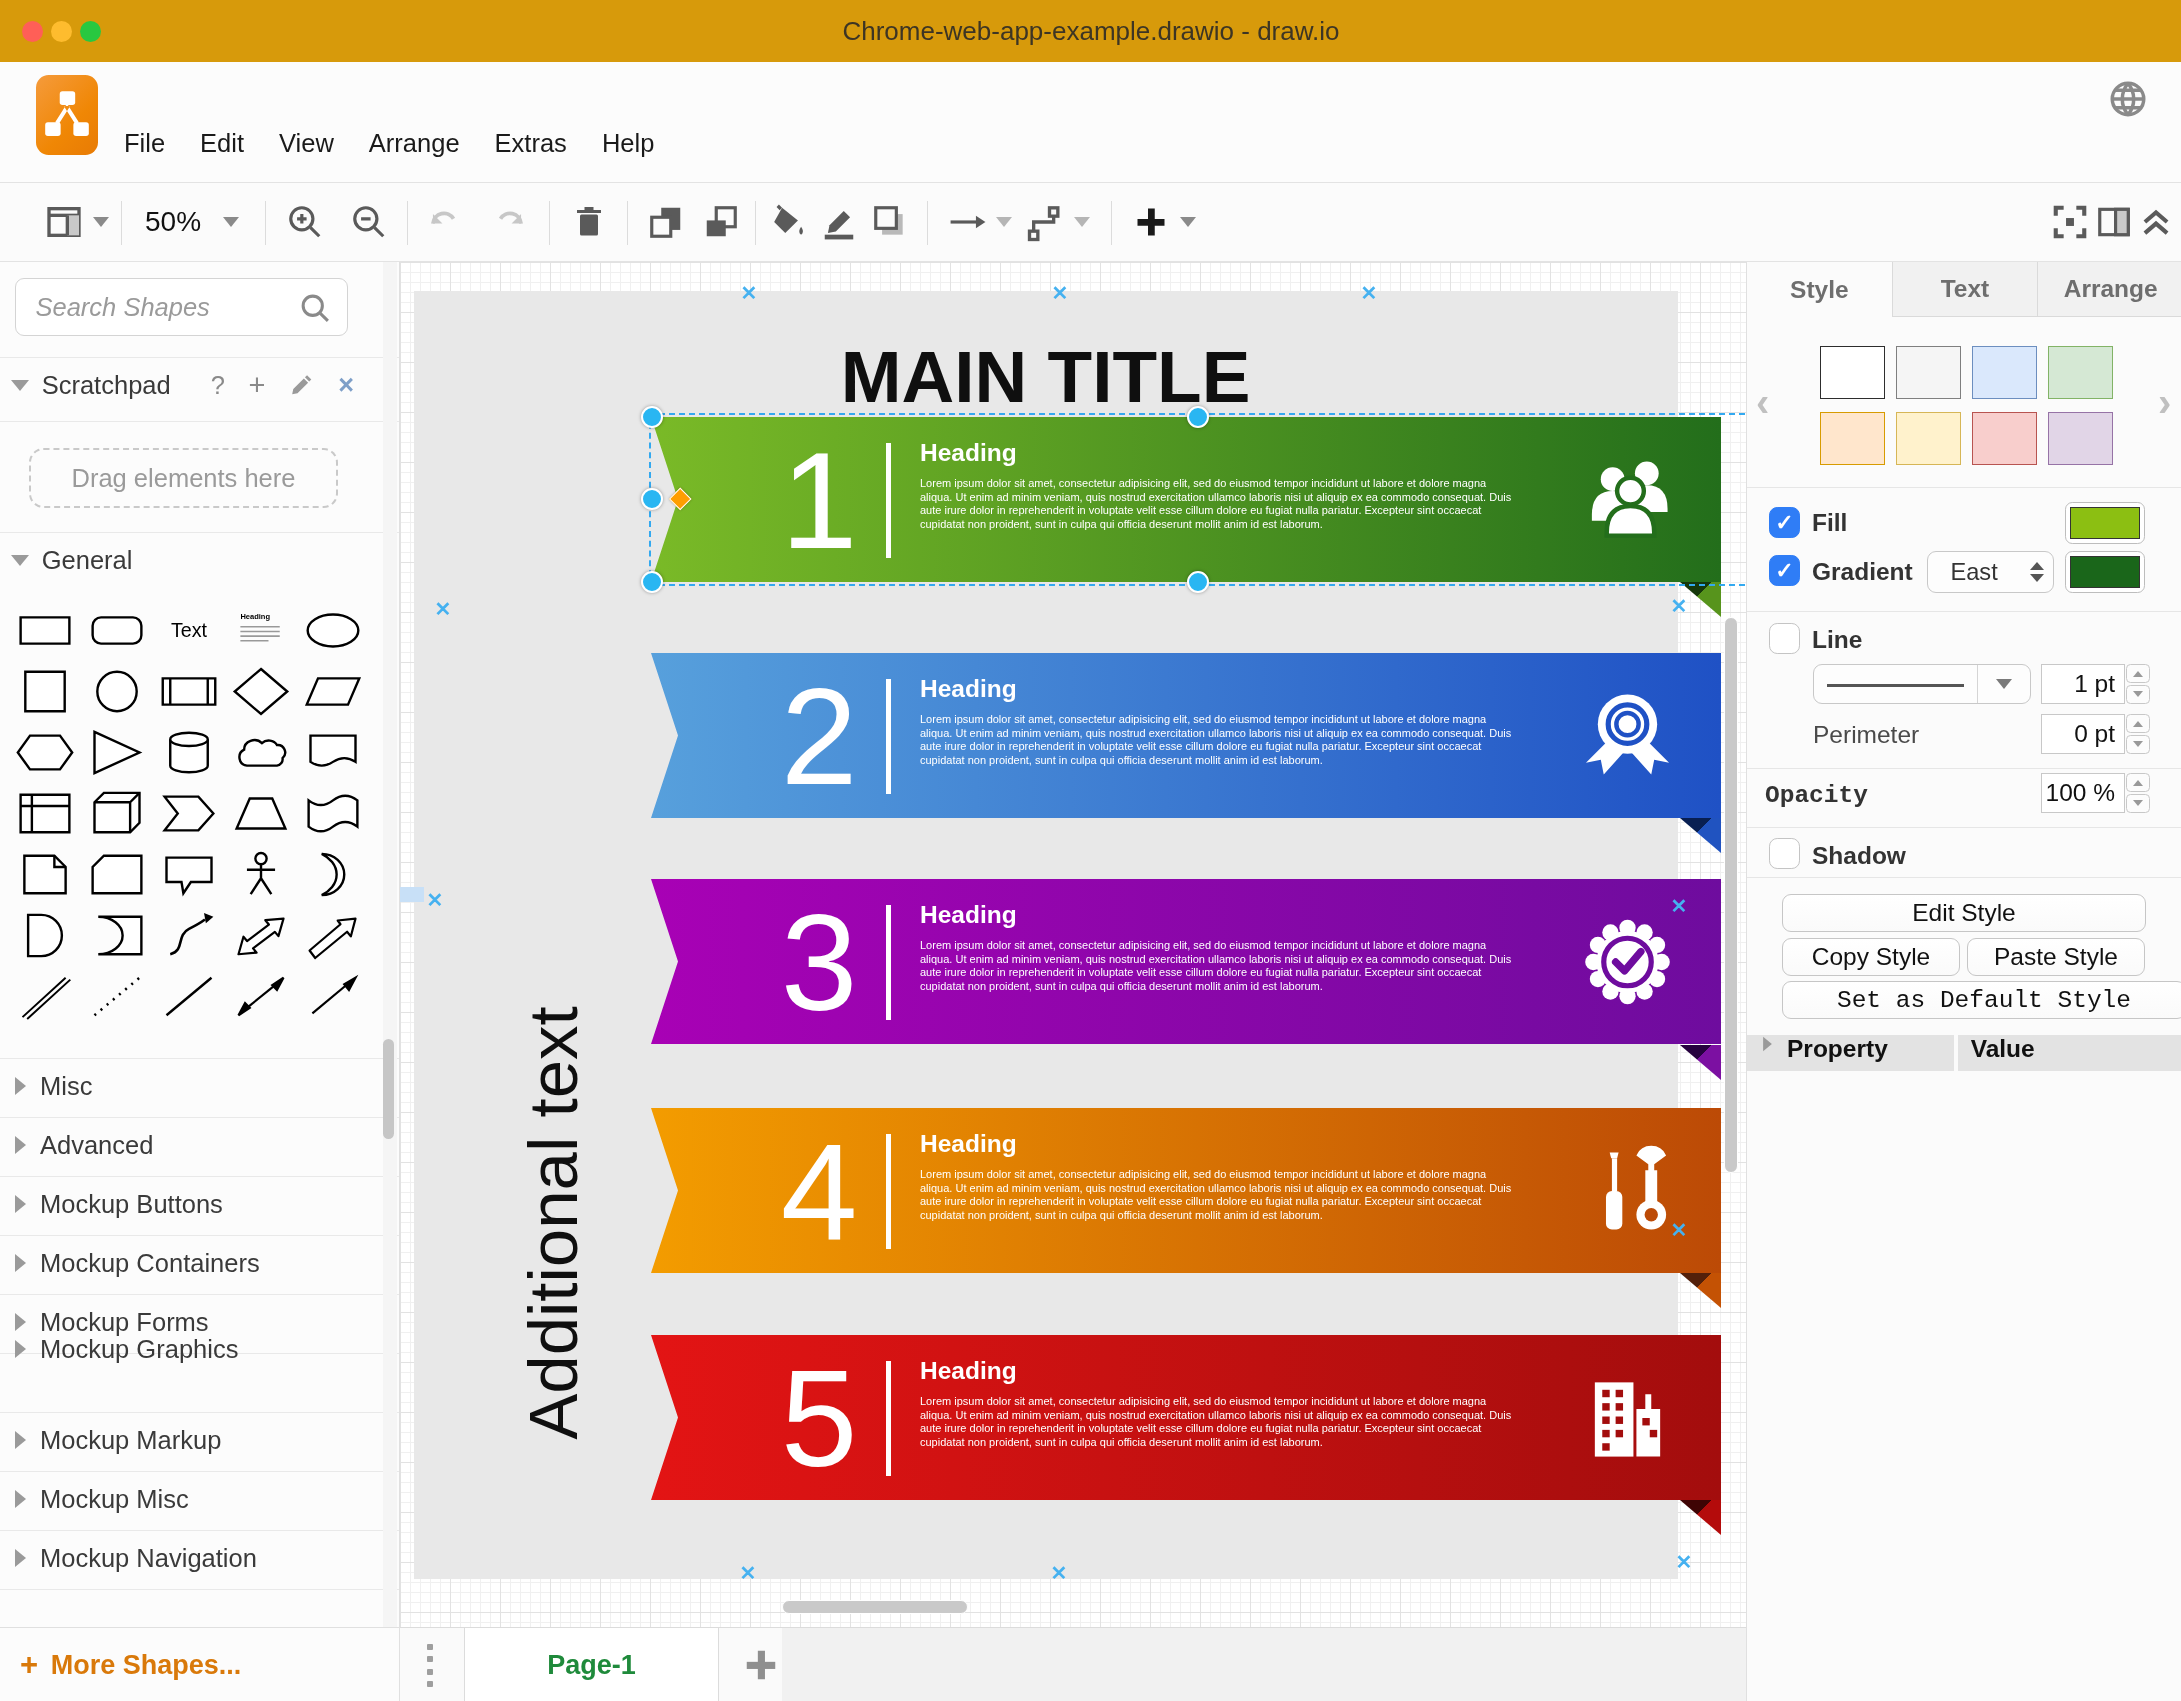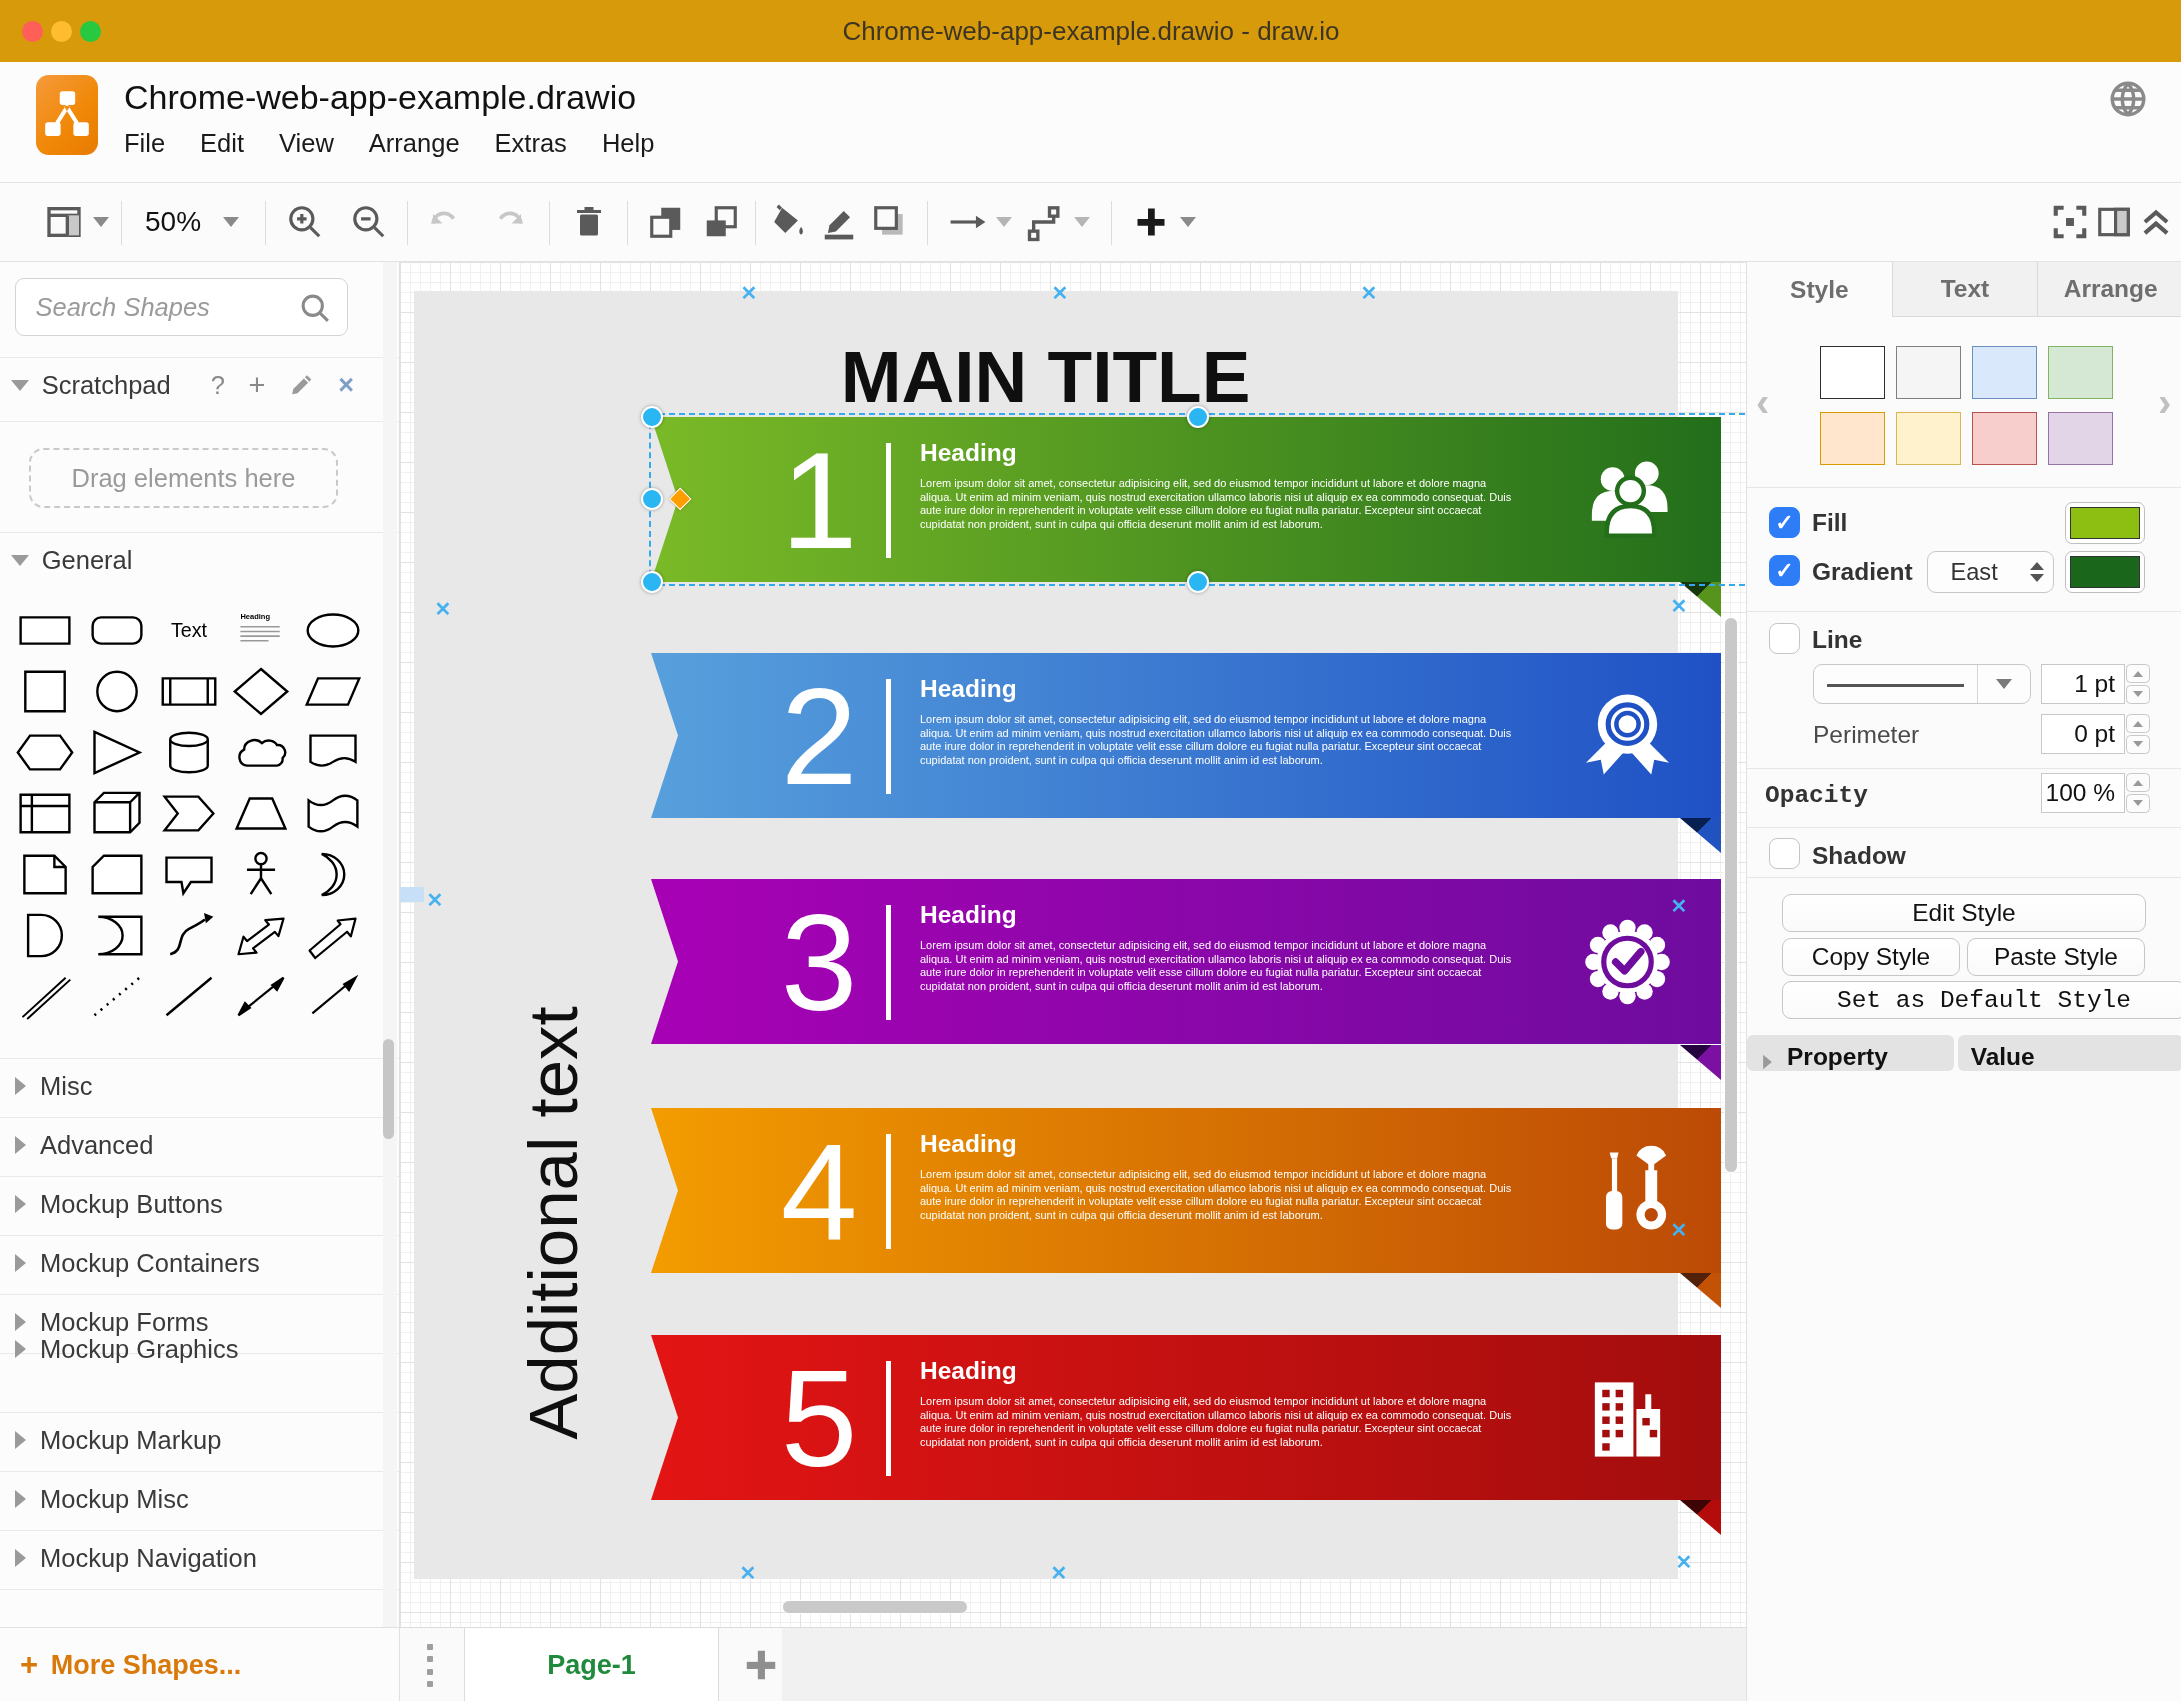--- a/index.html
+++ b/index.html
@@ -122,21 +122,21 @@
   .steparrows span { flex:1; border:0.9px solid #C8C8C8; border-radius:4.5px; background:#FCFCFC; display:flex; align-items:center; justify-content:center; }
   .steparrows b { width:0; height:0; border-left:5.5px solid transparent; border-right:5.5px solid transparent; }
   .steparrows .u { border-bottom:6.4px solid #999; }
   .steparrows .d { border-top:6.4px solid #999; }
   .linedrop { position:absolute; left:66px; top:402px; width:218px; height:40px; border:1.8px solid #C8C8C8; border-radius:9px; background:#FDFDFD; display:flex; }
   .linedrop .lseg { flex:1; position:relative; }
   .linedrop .lseg i { position:absolute; left:12.7px; right:12.7px; top:50%; height:2.7px; background:#555; }
   .linedrop .dseg { width:53px; border-left:0.9px solid #D5D5D5; display:flex; align-items:center; justify-content:center; }
   .rp-btn { position:absolute; border:0.9px solid #C6C6C6; border-radius:9px; background:linear-gradient(#FFFFFF,#FAFAFA);
             display:flex; align-items:center; justify-content:center; font-size:24.5px; color:#111; height:38px; }
-  .prophead { position:absolute; top:773px; height:36px; background:#E3E3E3; display:flex; align-items:flex-end; font-weight:bold; color:#111;border-radius:6px; }
+  .prophead { position:absolute; top:773px; height:36px; background:#E3E3E3; display:flex; align-items:flex-start; font-weight:bold; color:#111; }
 </style>
 </head>
 <body>
 
 <div id="app">
 
   <div class="titlebar">
     <span class="tl-dot" style="left:22px; background:#FF5F57;"></span>
     <span class="tl-dot" style="left:51px; background:#FEBC2E;"></span>
     <span class="tl-dot" style="left:80px; background:#28C840;"></span>
@@ -147,21 +147,20 @@
     <div class="appicon">
       <svg width="62" height="80" viewBox="0 0 68 88">
           <g fill="#fff">
             <rect x="26" y="18" width="17" height="15" rx="3"></rect>
             <rect x="10" y="52" width="17" height="15" rx="3"></rect>
             <rect x="41" y="52" width="17" height="15" rx="3"></rect>
             <path d="M33 33 l-12 19 l4 2 l12 -19z M35 33 l12 19 l-4 2 l-12 -19z"></path>
           </g>
         </svg>
     </div>
-    <div class="filename">Chrome-web-app-example.drawio</div>
     <div class="menubar">
       <span>File</span>
       <span>Edit</span>
       <span>View</span>
       <span>Arrange</span>
       <span>Extras</span>
       <span>Help</span>
     </div>
     <div class="globe">
       <svg width="42" height="42" viewBox="0 0 24 24" fill="none" stroke="currentColor" stroke-width="2">

